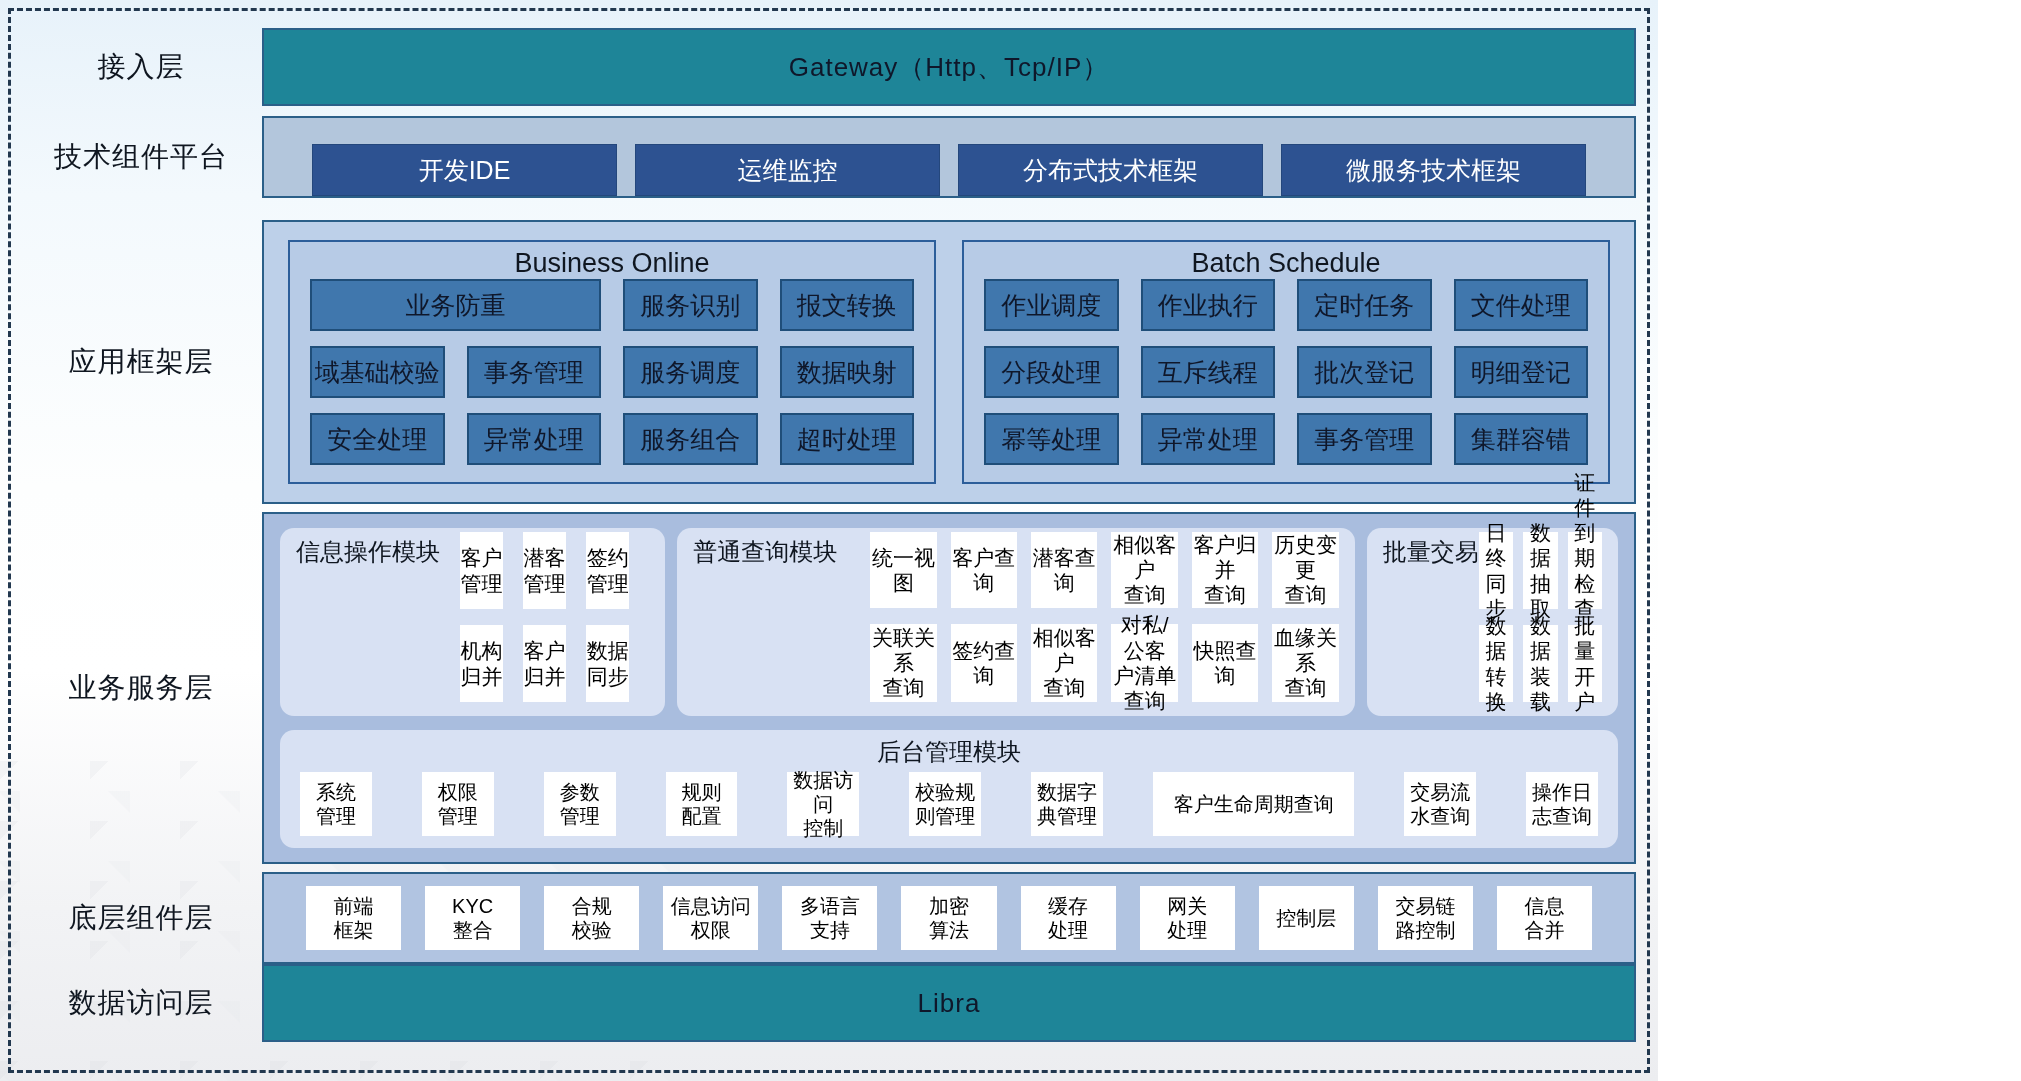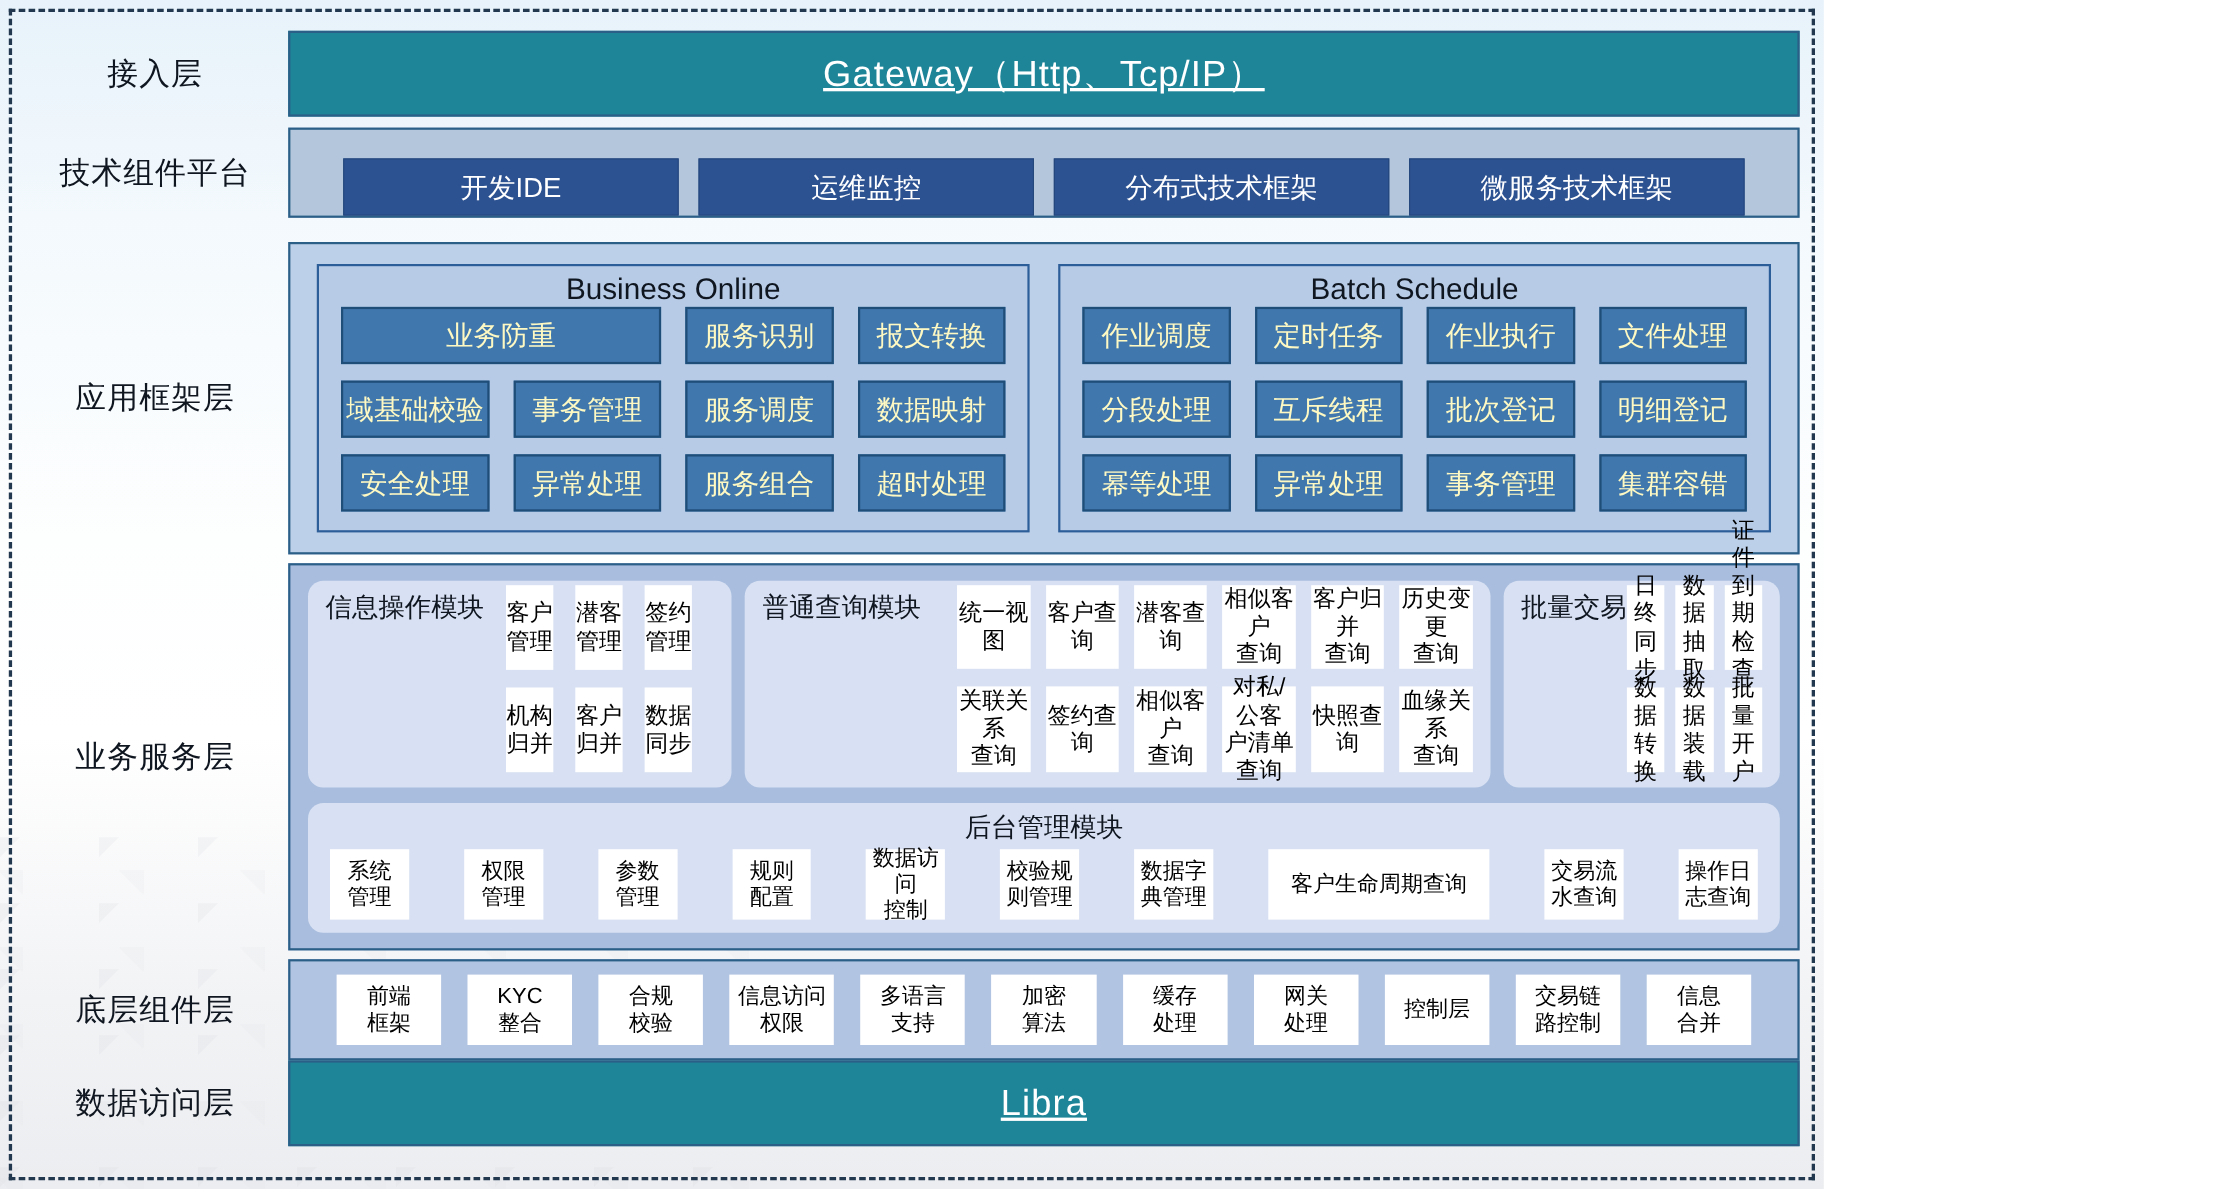--- a/index.html
+++ b/index.html
@@ -27,37 +27,37 @@
       linear-gradient(225deg,rgba(225,227,231,.4) 12%,transparent 12.5%) 20px 30px/110px 70px;}
   .frame{position:absolute;inset:8px;border:3px dashed #22384f;}
   .layout{position:absolute;left:20px;top:20px;right:22px;bottom:12px;display:flex;flex-direction:column;}
   .layer-row{display:flex;flex:0 0 auto;}
   .layer-label{width:242px;flex:0 0 242px;display:flex;align-items:center;justify-content:center;
     font-size:28px;color:var(--ink);letter-spacing:1px;}
   .layer-content{flex:1;min-width:0;}
 
   
   .teal-bar{height:100%;background:var(--teal);border:2px solid var(--navy-border);
-    display:flex;align-items:center;justify-content:center;color:#ffffff;font-size:33px;letter-spacing:1px;text-decoration:underline;}
+    display:flex;align-items:center;justify-content:center;color:#0f172a;font-size:26px;letter-spacing:1px;}
 
   
   .tech-row{height:100%;background:var(--tech-bg);border:2px solid var(--navy-border);
     display:flex;align-items:flex-end;justify-content:space-evenly;padding:0 30px;}
   .navy-btn{width:305px;height:52px;background:var(--navy-btn);border:1px solid #24477c;
     display:flex;align-items:center;justify-content:center;color:#fff;font-size:25px;}
 
   
   .fw-outer{height:100%;background:var(--fw-outer);border:2px solid var(--navy-border);
     display:flex;gap:26px;padding:18px 24px;}
   .fw-section{flex:1;background:var(--fw-section);border:2px solid var(--fw-section-border);
     padding:6px 20px 18px;display:flex;flex-direction:column;}
   .fw-title{height:44px;display:flex;align-items:center;justify-content:center;
     font-size:27px;color:var(--ink);}
   .fw-grid{flex:1;display:grid;grid-template-columns:repeat(4,1fr);gap:15px 22px;}
-  .fw-btn{background:var(--steel-btn);border:2px solid var(--steel-btn-border);color:#fef9c3;
+  .fw-btn{background:var(--steel-btn);border:2px solid var(--steel-btn-border);color:#0f172a;
     display:flex;align-items:center;justify-content:center;font-size:25px;min-height:52px;}
   .fw-btn.span2{grid-column:span 2;}
 
   
   .biz-outer{height:100%;background:var(--biz-outer);border:2px solid var(--navy-border);
     display:flex;flex-direction:column;padding:14px 16px;gap:14px;}
   .biz-top{flex:1;display:flex;gap:12px;min-height:0;}
   .module{background:var(--module-bg);border-radius:14px;padding:4px 16px 14px;
     display:flex;flex-direction:row;}
   .mod-info{flex:29 1 0;}
@@ -137,22 +137,22 @@
                 <div class="fw-btn">异常处理</div>
                 <div class="fw-btn">服务组合</div>
                 <div class="fw-btn">超时处理</div>
               </div>
           </div>
           <div class="fw-section">
             <div class="fw-title">Batch Schedule</div>
             <div class="fw-grid">
 
             <div class="fw-btn">作业调度</div>
+                <div class="fw-btn">作业执行</div>
                 <div class="fw-btn">定时任务</div>
-                <div class="fw-btn">作业执行</div>
                 <div class="fw-btn">文件处理</div>
                 <div class="fw-btn">分段处理</div>
                 <div class="fw-btn">互斥线程</div>
                 <div class="fw-btn">批次登记</div>
                 <div class="fw-btn">明细登记</div>
                 <div class="fw-btn">幂等处理</div>
                 <div class="fw-btn">异常处理</div>
                 <div class="fw-btn">事务管理</div>
                 <div class="fw-btn">集群容错</div>
               </div>

